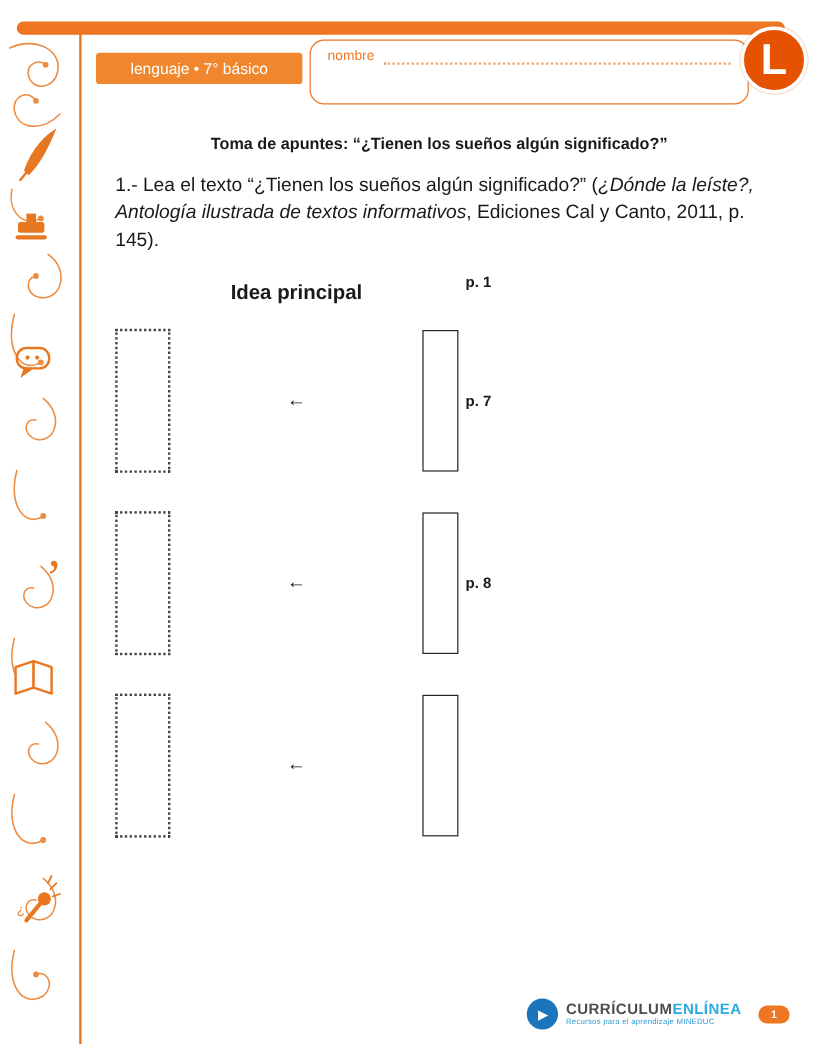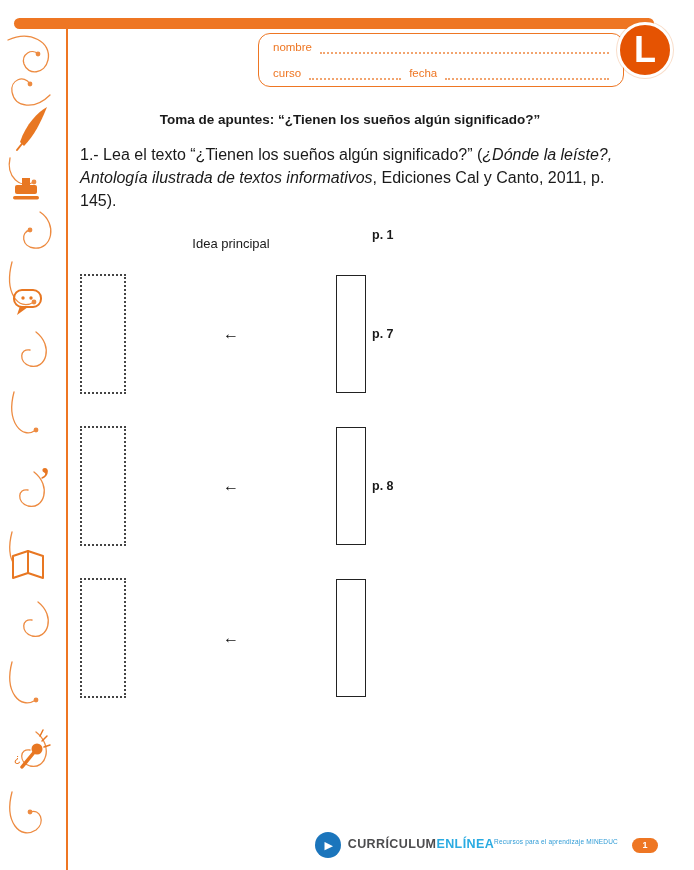--- a/index.html
+++ b/index.html
@@ -20,39 +20,39 @@
   .form-row { display:flex; align-items:flex-start; gap:8px; }
   .flabel { color:#EE7623; font-size:11.5px; line-height:13px; }
   .dotline { flex:1; height:13px; border-bottom:2px dotted #F2A46F; }
   .dotline.short { flex:0 0 92px; }
   .l-badge { position:absolute; left:617px; top:22px; width:56px; height:56px; border-radius:50%;
              background:#E55302; border:3px solid #fff; box-shadow:0 0 0 1px rgba(230,120,40,.25);
              display:flex; align-items:center; justify-content:center; }
   .l-badge span { color:#fff; font-size:36px; font-weight:bold; line-height:1; }
 
   
-  .content { position:absolute; left:80px; top:112px; width:540px; color:#1a1a1a; }
+  .content { position:absolute; left:96px; top:112px; width:540px; color:#1a1a1a; }
   .title { font-size:13.5px; font-weight:bold; text-align:center; margin-bottom:16px; }
   .content p { font-size:16px; line-height:1.45; margin-bottom:15px; }
 
   .grid { display:grid; grid-template-columns:46px 198px 30px 240px; column-gap:6px; row-gap:32px;
           margin-top:6px; align-items:center; }
-  .colhead { font-size:13px; font-weight:normal; text-align:center; }
+  .colhead { font-size:17px; font-weight:bold; text-align:center; }
   .headrow { margin-bottom:-18px; }
   .rowlabel { font-size:12.5px; font-weight:bold; text-align:left; }
   .dotted-box { height:120px; border:2px dotted #444; background:#fff; }
   .solid-box { height:118px; border:1.5px solid #222; background:#fff; }
   .arrow { font-size:16px; text-align:center; color:#111; }
 
   
   .footer { position:absolute; right:36px; bottom:12px; display:flex; align-items:center; gap:14px; }
   .logo { display:flex; align-items:center; gap:7px; }
   .logo-circle { width:26px; height:26px; border-radius:50%; background:#1B75BC; color:#fff; display:flex;
                  align-items:center; justify-content:center; font-size:11px; padding-left:2px; }
-  .logo-text { display:flex; flex-direction:row; line-height:1.1; }
+  .logo-text { display:flex; flex-direction:column; line-height:1.1; }
   .logo-line1 { font-size:12.5px; font-weight:bold; letter-spacing:.4px; }
   .logo-gray { color:#4D4D4F; }
   .logo-blue { color:#29ABE2; }
   .logo-sub { font-size:6.5px; color:#2E9BD6; letter-spacing:.2px; }
   .page-badge { width:26px; height:15px; background:#EE7623; border-radius:8px; color:#fff; font-size:9px;
                 font-weight:bold; display:flex; align-items:center; justify-content:center; }
 </style>
 </head>
 <body>
 
@@ -115,30 +115,25 @@
       <circle cx="37" cy="749" r="5.5" fill="#E87722"></circle>
       <path d="M33.5 753 L22 767" stroke="#E87722" stroke-width="3.5" stroke-linecap="round"></path>
       <path d="M42 741 L47 736 M44 747 L50 745 M40 736 L43 730" stroke="#E87722" stroke-width="1.5" stroke-linecap="round"></path>
       <text x="14" y="762" font-size="11" fill="#E87722">¿</text>
     </g>
   </svg>
 
   <div class="vline"></div>
 
   <div class="topbar"></div>
+  <div class="subject-tag">lenguaje  •  7° básico</div>
 
   <div class="form-box">
     <div class="form-row">
       <span class="flabel">nombre</span>
-      <span class="dotline"></span>
-    </div>
-    <div class="form-row">
-      <span class="flabel">curso</span>
-      <span class="dotline short"></span>
-      <span class="flabel">fecha</span>
       <span class="dotline"></span>
     </div>
   </div>
 
   <div class="l-badge">
     <span>L</span>
   </div>
 
   <div class="content">
     <h1 class="title">Toma de apuntes: “¿Tienen los sueños algún significado?”</h1>

